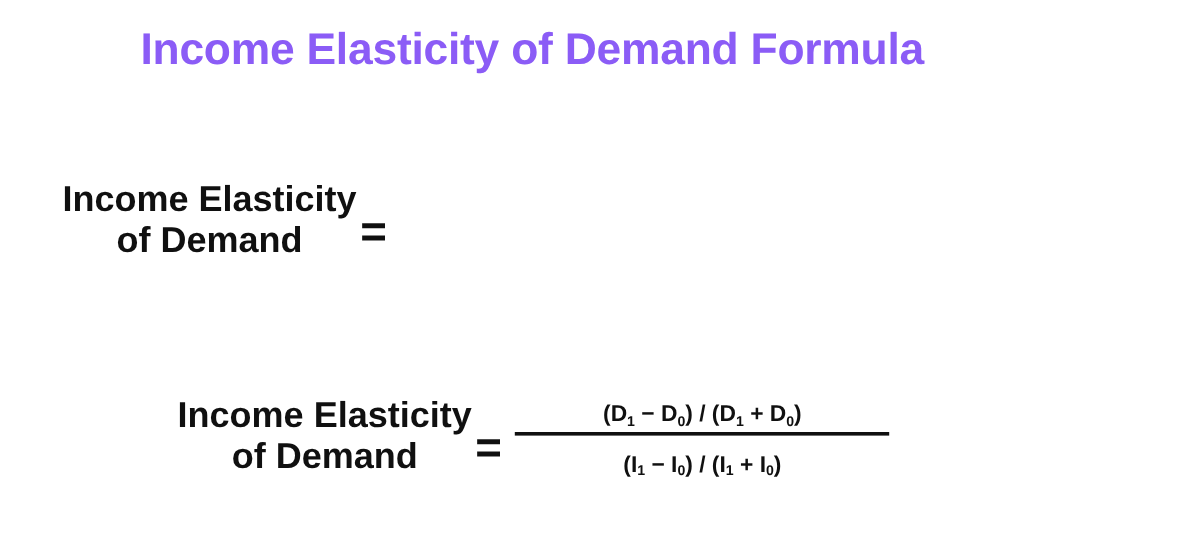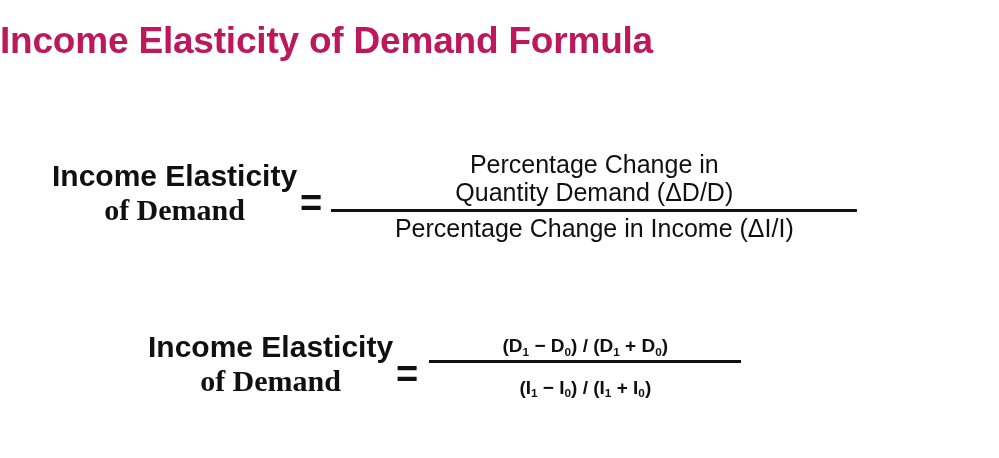--- a/index.html
+++ b/index.html
@@ -18,44 +18,45 @@
     background: #ffffff;
     overflow: hidden;
   }
 
   
   .title {
     position: absolute;
     left: 0;
     top: 20px;
     width: 887px;
+    text-align: center;
     font-size: 37px;
     font-weight: bold;
     letter-spacing: -0.2px;
-    color: #be185d;
+    color: #8b5cf6;
     line-height: 1.15;
     white-space: nowrap;
   }
 
   
   .formula {
     position: absolute;
     display: flex;
     align-items: center;
   }
 
   .lhs {
     font-weight: bold;
     color: #101010;
     text-align: center;
     line-height: 1.12;
     white-space: nowrap;
   }
   .lhs .l1 { display: block; }
-  .lhs .l2 { display: block; font-family: Liberation Serif, serif; }
+  .lhs .l2 { display: block; }
 
   .equals {
     font-weight: bold;
     color: #101010;
     line-height: 1;
   }
 
   .fraction {
     display: inline-flex;
     flex-direction: column;
@@ -133,28 +134,20 @@
 
   <div class="formula" id="formula-1">
 
     <div class="lhs">
       <span class="l1">Income Elasticity</span>
       <span class="l2">of Demand</span>
     </div>
 
     <div class="equals">=</div>
 
-    <div class="fraction">
-      <div class="numer">
-        <span class="nline">Percentage Change in</span>
-        <span class="nline">Quantity Demand (ΔD/D)</span>
-      </div>
-      <div class="bar"></div>
-      <div class="denom">Percentage Change in Income (ΔI/I)</div>
-    </div>
 
   </div>
 
   <div class="formula" id="formula-2">
 
     <div class="lhs">
       <span class="l1">Income Elasticity</span>
       <span class="l2">of Demand</span>
     </div>
 

